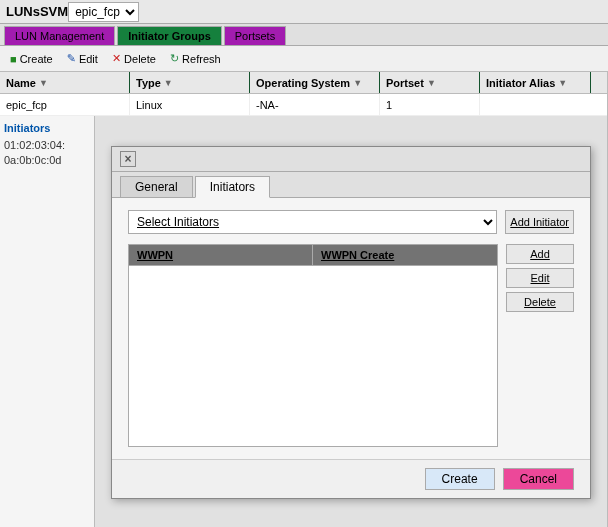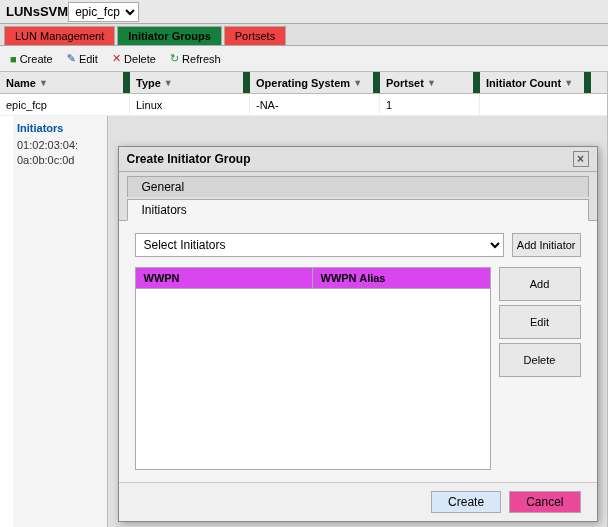--- a/index.html
+++ b/index.html
@@ -40,21 +40,21 @@
       background: #e0e0e0;
       border-bottom: 1px solid #aaa;
       height: 22px;
       align-items: flex-end;
       padding-left: 4px;
     }
     .tab-nav-item {
       padding: 2px 10px;
       border: 1px solid #aaa;
       border-bottom: none;
-      background: #ef4444;
+      background: #a21caf;
       cursor: pointer;
       font-size: 11px;
       margin-right: 2px;
       height: 19px;
       display: flex;
       align-items: center;
     }
     .tab-nav-item.active {
       background: #15803d;
       font-weight: bold;
@@ -102,21 +102,21 @@
       grid-template-columns: 130px 120px 130px 100px 1fr 16px;
       background: #e8e8e8;
       border-bottom: 1px solid #bbb;
       height: 22px;
       align-items: center;
     }
     .table-header-cell {
       padding: 2px 6px;
       font-size: 11px;
       font-weight: bold;
-      border-right: 7px solid #14532d;
+      border-right: 1px solid #14532d;
       display: flex;
       align-items: center;
       gap: 3px;
       height: 100%;
     }
     .sort-icon {
       color: #666;
       font-size: 9px;
     }
 
@@ -210,40 +210,40 @@
       font-weight: bold;
     }
 
     
     .modal-tabs {
       display: flex;
       border-bottom: 1px solid #aaa;
       background: #e0e0e0;
       padding: 4px 8px 0;
       gap: 2px;
-      flex-direction: column;
     }
     .modal-tab {
       padding: 3px 14px;
       border: 1px solid #aaa;
       border-bottom: none;
       background: #d5d5d5;
       cursor: pointer;
       font-size: 12px;
     }
     .modal-tab.active {
       background: #f5f5f5;
       border-bottom: 1px solid #f5f5f5;
       margin-bottom: -1px;
     }
 
     
     .modal-body {
       padding: 12px 16px;
       background: #f5f5f5;
+      text-decoration: underline;
     }
 
     
     .initiator-select-row {
       display: flex;
       align-items: center;
       gap: 8px;
       margin-bottom: 10px;
     }
     .initiator-select-row select {
@@ -271,21 +271,21 @@
     }
     .inner-table {
       flex: 1;
       border: 1px solid #aaa;
       background: #fff;
       min-height: 200px;
     }
     .inner-table-header {
       display: grid;
       grid-template-columns: 1fr 1fr;
-      background: #d946ef;
+      background: #737373;
       border-bottom: 1px solid #aaa;
     }
     .inner-table-header-cell {
       padding: 4px 8px;
       font-size: 11px;
       font-weight: bold;
       border-right: 1px solid #aaa;
     }
     .inner-table-header-cell:last-child {
       border-right: none;
@@ -296,22 +296,22 @@
     }
 
     
     .side-buttons {
       display: flex;
       flex-direction: column;
       gap: 4px;
       padding-top: 0;
     }
     .side-btn {
-      width: 82px;
-      padding: 10px 8px;
+      width: 68px;
+      padding: 3px 8px;
       font-size: 11px;
       border: 1px solid #aaa;
       background: #e8e8e8;
       cursor: pointer;
       text-align: center;
     }
     .side-btn:disabled {
       color: #aaa;
       cursor: default;
     }
@@ -392,48 +392,47 @@
       </div>
       <div class="table-header-cell">
         <span>Operating System</span>
         <span class="sort-icon">▼</span>
       </div>
       <div class="table-header-cell">
         <span>Portset</span>
         <span class="sort-icon">▼</span>
       </div>
       <div class="table-header-cell">
-        <span>Initiator Count</span>
+        <span>Initiator Alias</span>
         <span class="sort-icon">▼</span>
       </div>
       <div class="scroll-stub"></div>
     </div>
 
     <div class="table-row">
       <div class="table-cell">epic_fcp</div>
       <div class="table-cell">Linux</div>
       <div class="table-cell">-NA-</div>
       <div class="table-cell">1</div>
       <div class="scroll-stub"></div>
     </div>
 
-    <div style="display:flex; height: calc(100% - 44px); position:relative;margin-left:13px;">
+    <div style="display:flex; height: calc(100% - 44px); position:relative;">
 
       <div class="sidebar">
         <div class="sidebar-section">Initiators</div>
         <div class="sidebar-value">01:02:03:04:<br>0a:0b:0c:0d</div>
       </div>
 
       <div style="flex:1; background:#fff; position:relative;">
 
         <div class="modal-overlay">
           <div class="modal">
 
             <div class="modal-titlebar">
-              <span>Create Initiator Group</span>
               <div class="modal-close">×</div>
             </div>
 
             <div class="modal-tabs">
               <div class="modal-tab">General</div>
               <div class="modal-tab active">Initiators</div>
             </div>
 
             <div class="modal-body">
 
@@ -441,21 +440,21 @@
                 <select>
                   <option>Select Initiators</option>
                 </select>
                 <button class="add-initiator-btn">Add Initiator</button>
               </div>
 
               <div class="inner-table-container">
                 <div class="inner-table">
                   <div class="inner-table-header">
                     <div class="inner-table-header-cell">WWPN</div>
-                    <div class="inner-table-header-cell">WWPN Alias</div>
+                    <div class="inner-table-header-cell">WWPN Create</div>
                   </div>
                   <div class="inner-table-body"></div>
                 </div>
                 <div class="side-buttons">
                   <button class="side-btn">Add</button>
                   <button class="side-btn">Edit</button>
                   <button class="side-btn">Delete</button>
                 </div>
               </div>
 

